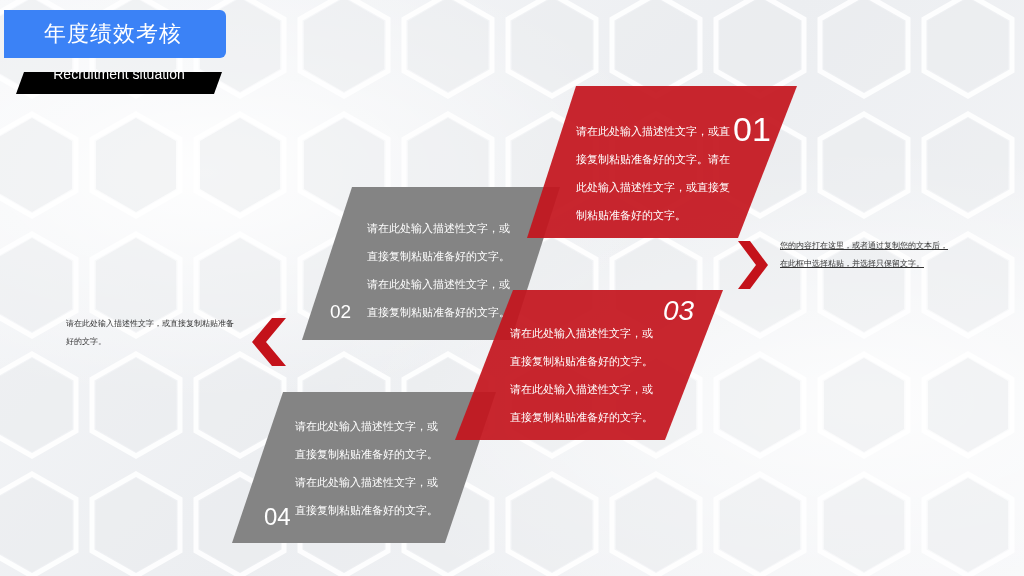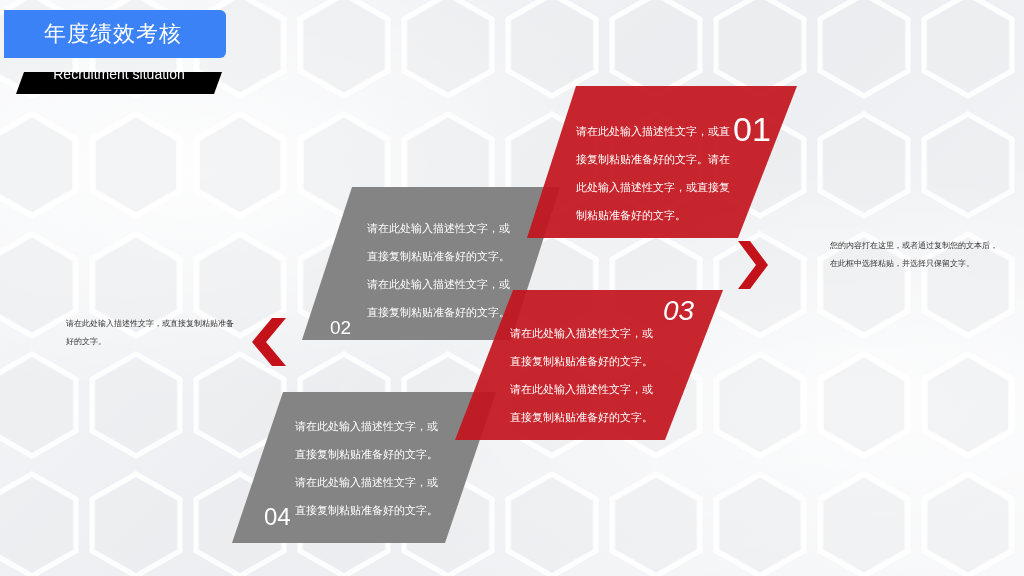--- a/index.html
+++ b/index.html
@@ -47,38 +47,38 @@
 <div class="title-bar">
   <span class="title-text">年度绩效考核</span>
 </div>
 <div class="subtitle-bar">
   <div class="subtitle-text">Recruitment situation</div>
 </div>
 
 <div class="shape gray" style="left:302px; top:187px; width:258px; height:153px; z-index:1;
             clip-path: polygon(50px 0, 258px 0, 209px 100%, 0 100%);"></div>
 <div class="shape-text" style="left:367px; top:215px; width:148px; z-index:5;">请在此处输入描述性文字，或直接复制粘贴准备好的文字。请在此处输入描述性文字，或直接复制粘贴准备好的文字。</div>
-<div class="num" style="left:330px; top:301px; font-size:19px; z-index:5;margin-top:16px;">02</div>
+<div class="num" style="left:330px; top:301px; font-size:19px; z-index:5;">02</div>
 
 <div class="shape red" style="left:527px; top:86px; width:270px; height:152px; z-index:2;
             clip-path: polygon(49px 0, 270px 0, 211px 100%, 0 100%);"></div>
 <div class="shape-text" style="left:576px; top:118px; width:160px; z-index:5;">请在此处输入描述性文字，或直接复制粘贴准备好的文字。请在此处输入描述性文字，或直接复制粘贴准备好的文字。</div>
 <div class="num" style="left:733px; top:90px; font-size:34px; z-index:5;margin-top:20px;">01</div>
 
 <div class="shape gray" style="left:232px; top:392px; width:264px; height:151px; z-index:1;
             clip-path: polygon(51px 0, 264px 0, 213px 100%, 0 100%);"></div>
 <div class="shape-text" style="left:295px; top:413px; width:148px; z-index:5;">请在此处输入描述性文字，或直接复制粘贴准备好的文字。请在此处输入描述性文字，或直接复制粘贴准备好的文字。</div>
 <div class="num" style="left:264px; top:503px; font-size:24px; z-index:5;">04</div>
 
 <div class="shape red" style="left:455px; top:290px; width:268px; height:150px; z-index:2;
             clip-path: polygon(58px 0, 268px 0, 210px 100%, 0 100%);"></div>
 <div class="shape-text" style="left:510px; top:320px; width:148px; z-index:5;">请在此处输入描述性文字，或直接复制粘贴准备好的文字。请在此处输入描述性文字，或直接复制粘贴准备好的文字。</div>
 <div class="num" style="left:663px; top:295px; font-size:28px; z-index:5;font-style:italic;">03</div>
 
 <svg class="chev" style="left:738px; top:241px;" width="30" height="48" viewBox="0 0 30 48">
   <polygon points="0,0 12,0 30,24 12,48 0,48 18,24" fill="#c4121a"></polygon>
 </svg>
-<div class="side-text" style="left:830px; top:237px; width:170px;">您的内容打在这里，或者通过复制您的文本后，在此框中选择粘贴，并选择只保留文字。</div>
+<div class="side-text" style="left:780px; top:237px; width:170px;text-decoration:underline;">您的内容打在这里，或者通过复制您的文本后，在此框中选择粘贴，并选择只保留文字。</div>
 
 <svg class="chev" style="left:252px; top:318px;" width="34" height="48" viewBox="0 0 34 48">
   <polygon points="34,0 20,0 0,24 20,48 34,48 14,24" fill="#c4121a"></polygon>
 </svg>
 <div class="side-text" style="left:66px; top:315px; width:170px;">请在此处输入描述性文字，或直接复制粘贴准备好的文字。</div>
 
 </body></html>

